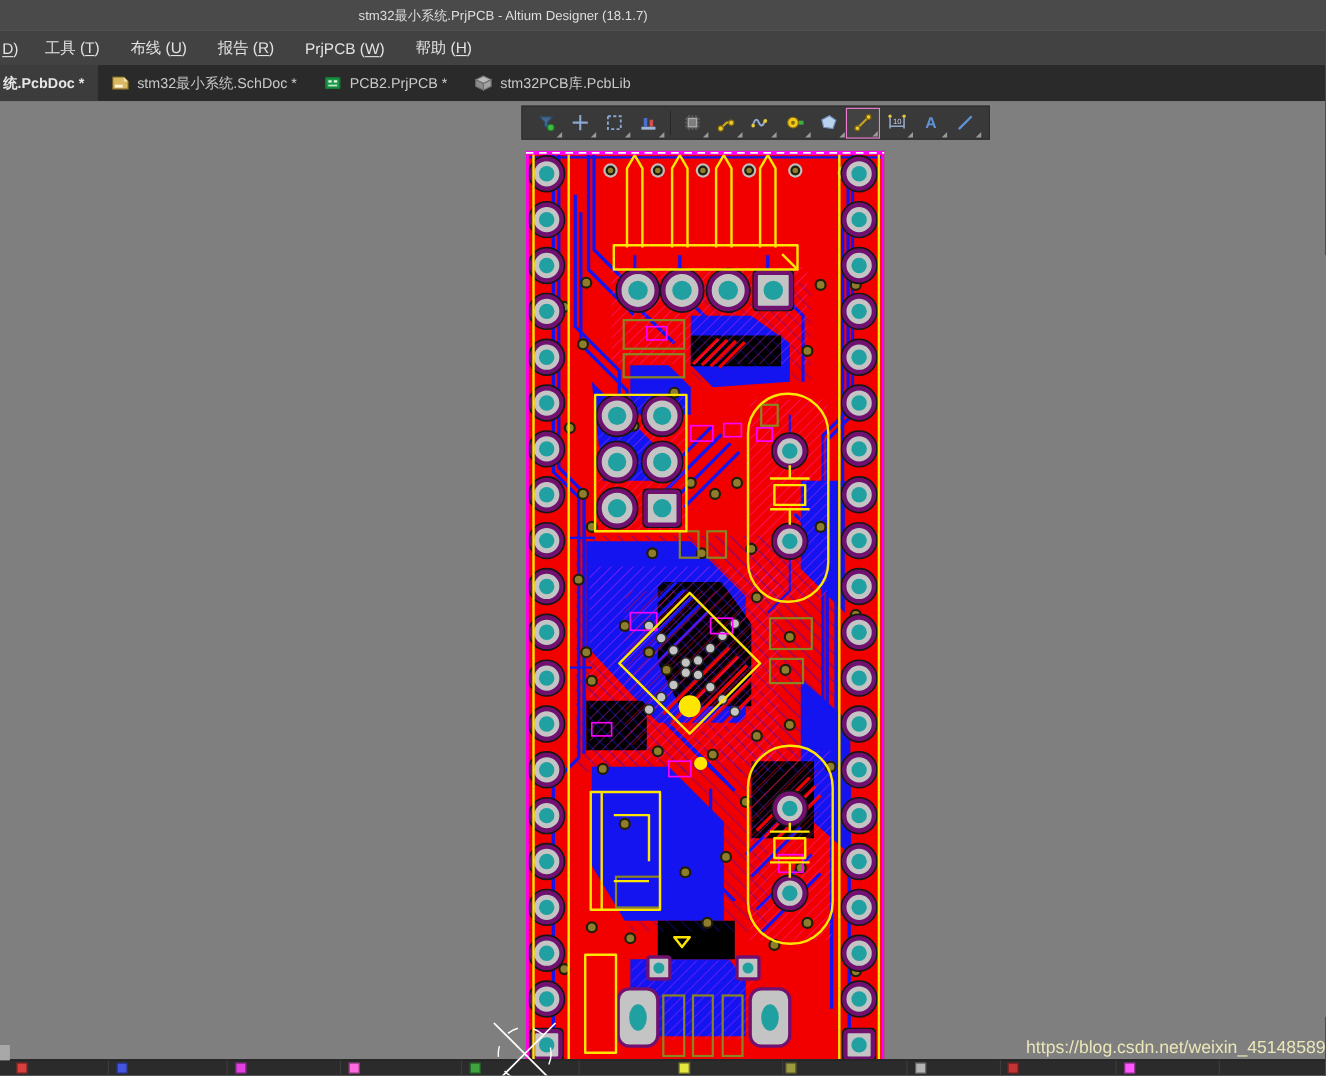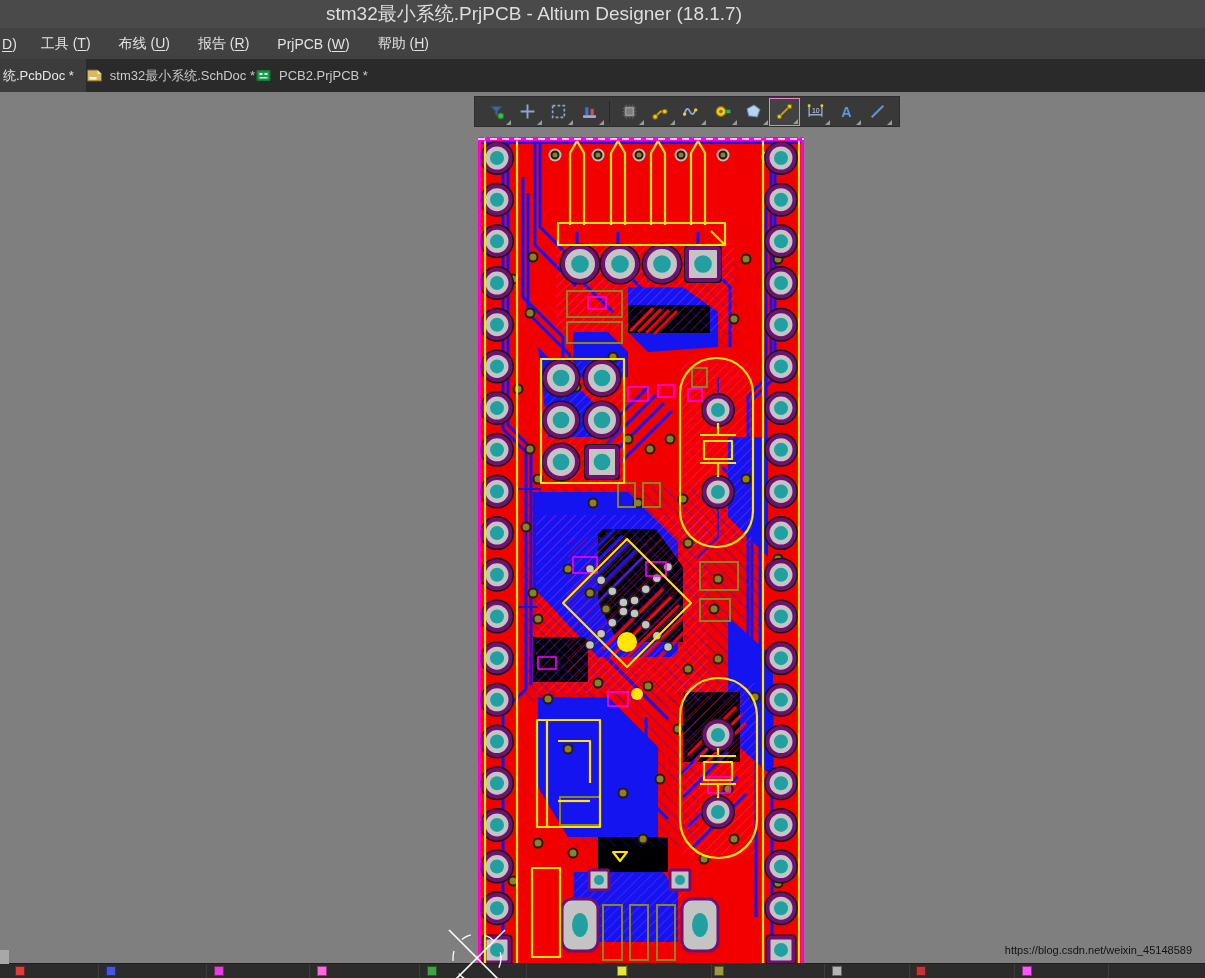--- a/index.html
+++ b/index.html
@@ -2,28 +2,28 @@
 <html style="--board_red: #f20000; --trace_blue: #1414f0; --pad_teal: #20a0a0; --pad_ring: #c4c4c4; --silk_yellow: #ffe600; --outline_magenta: #ff00ff; --mech_olive: #8a8520; --via_olive: #8f7d2e; --canvas_gray: #7f7f7f; --titlebar_bg: #4a4a4a; --menubar_bg: #424242; --tabbar_bg: #2a2a2a; --active_tab_bg: #3c3c3c; --toolbar_bg: #393939; --select_pink: #f07fd4; --strip_bg: #2b2b2b;"><head>
 <meta charset="utf-8">
 <style>
   html,body{margin:0;padding:0;background:#222;}
   *{box-sizing:border-box;}
   body{font-family:"Liberation Sans","DejaVu Sans",sans-serif;}
   #app{position:relative;width:1205px;height:978px;overflow:hidden;background:var(--canvas_gray,#7f7f7f);}
 
   
   #titlebar{position:absolute;left:0;top:0;width:100%;height:28px;background:var(--titlebar_bg,#4a4a4a);}
-  #titlebar .title{position:absolute;left:326px;top:0;line-height:28px;font-size:19px;color:#dedede;white-space:nowrap;}
+  #titlebar .title{position:absolute;left:326px;top:0;line-height:28px;font-size:12px;color:#dedede;white-space:nowrap;}
   #menubar{position:absolute;left:0;top:28px;width:100%;height:31px;background:var(--menubar_bg,#424242);display:flex;align-items:center;}
   .menu-item{padding:0 14px;font-size:14px;color:#e2e2e2;white-space:nowrap;cursor:default;}
   .menu-item:first-child{padding:0 10px 0 2px;}
   .menu-item .acc{text-decoration:underline;text-underline-offset:2px;}
   #tabbar{position:absolute;left:0;top:59px;width:100%;height:33px;background:var(--tabbar_bg,#2a2a2a);display:flex;align-items:stretch;}
-  .tab{display:flex;align-items:center;gap:7px;padding:0 0;font-size:13px;color:#c9c9c9;white-space:nowrap;cursor:default;}
-  .tab.active{background:var(--active_tab_bg,#3c3c3c);color:#e6e6e6;padding:0 12px 0 3px;}
+  .tab{display:flex;align-items:center;gap:7px;padding:0 12px;font-size:13px;color:#c9c9c9;white-space:nowrap;cursor:default;}
+  .tab.active{background:var(--active_tab_bg,#3c3c3c);color:#e6e6e6;padding:0 12px 0 3px;font-weight:bold;}
   .tab .ticon{display:inline-flex;width:17px;height:15px;}
 
   
   #canvas{position:absolute;left:0;top:92px;width:1205px;height:886px;background:var(--canvas_gray,#7f7f7f);overflow:hidden;}
 
   
   #toolbar{position:absolute;left:474px;top:4px;height:31px;background:var(--toolbar_bg,#393939);border:1px solid #2c2c2c;display:flex;align-items:center;padding:0 6px;z-index:3;}
   .tool{position:relative;width:31px;height:28px;display:flex;align-items:center;justify-content:center;}
   .tool::after{content:"";position:absolute;right:1px;bottom:1px;width:0;height:0;border-left:5px solid transparent;border-bottom:5px solid #9a9a9a;}
   .tool.selected{border:1.5px solid var(--select_pink,#f07fd4);background:#424242;}
@@ -42,21 +42,21 @@
   .olv{fill:none;stroke:var(--mech_olive,#8a8520);stroke-width:2;}
   .mgr{fill:none;stroke:var(--outline_magenta,#ff00ff);stroke-width:1.5;}
   .padring{fill:var(--pad_ring,#c4c4c4);stroke:#701170;stroke-width:4;}
   .padring-sm{fill:var(--pad_ring,#c4c4c4);stroke:#701170;stroke-width:3;}
   .padhole{fill:var(--pad_teal,#20a0a0);}
   .via{fill:var(--via_olive,#8f7d2e);stroke:#221d06;stroke-width:2;}
   .viaring{fill:#bdbdbd;}
   .icpad{fill:#c4c4c4;stroke:#2a2a2a;stroke-width:1.5;}
 
   
-  #watermark{position:absolute;right:13px;top:852px;font-size:11px;color:#000000;opacity:.85;z-index:5;white-space:nowrap;}
+  #watermark{position:absolute;right:0;top:852px;font-size:16px;color:#fef9c3;opacity:.85;z-index:5;white-space:nowrap;}
   #layer-strip{position:absolute;left:0;bottom:0;width:100%;height:15px;background:var(--strip_bg,#2b2b2b);border-top:1px solid #1e1e1e;z-index:4;}
   .lsq{position:absolute;top:2px;width:10px;height:10px;border:1px solid rgba(0,0,0,.45);}
   .lsep{position:absolute;top:0;width:1px;height:15px;background:#3d3d3d;}
   #corner-notch{position:absolute;left:0;top:858px;width:9px;height:14px;background:#a8a8a8;z-index:5;}
   #cursor{position:absolute;left:441px;top:830px;width:72px;height:72px;z-index:6;pointer-events:none;}
 </style>
 </head>
 <body>
 
 <div id="app">
@@ -92,20 +92,30 @@
         <span class="ticon">
           <svg width="17" height="15" viewBox="0 0 16 15">
             <rect x="1" y="2" width="14" height="11" rx="1" fill="#157a37"></rect>
             <rect x="2.5" y="3.5" width="11" height="8" fill="#1f9c49"></rect>
             <rect x="4" y="5" width="3" height="2" fill="#eafaee"></rect>
             <rect x="9" y="5" width="3" height="2" fill="#eafaee"></rect>
             <rect x="4" y="9" width="8" height="1.5" fill="#bfe9cc"></rect>
           </svg>
         </span>
         <span>PCB2.PrjPCB *</span>
+      </div>
+      <div class="tab">
+        <span class="ticon">
+          <svg width="17" height="15" viewBox="0 0 16 15">
+            <polygon points="8,1 15,4.5 8,8 1,4.5" fill="#b9b9b9" stroke="#6e6e6e"></polygon>
+            <polygon points="1,4.5 8,8 8,14 1,10.5" fill="#8d8d8d" stroke="#6e6e6e"></polygon>
+            <polygon points="15,4.5 8,8 8,14 15,10.5" fill="#a3a3a3" stroke="#6e6e6e"></polygon>
+          </svg>
+        </span>
+        <span>stm32PCB库.PcbLib</span>
       </div>
     </div>
 
   <div id="canvas">
 
     <div id="toolbar">
         <div class="tool">
           <svg width="17" height="17" viewBox="0 0 16 16">
             <path d="M2.5,3 h11 l-4.2,4.6 v5 l-2.6,-1.8 v-3.2 z" fill="#44688f" stroke="#2f4a68"></path>
             <circle cx="12" cy="12.2" r="2.8" fill="#3dbb44" stroke="#1f7a24"></circle>

